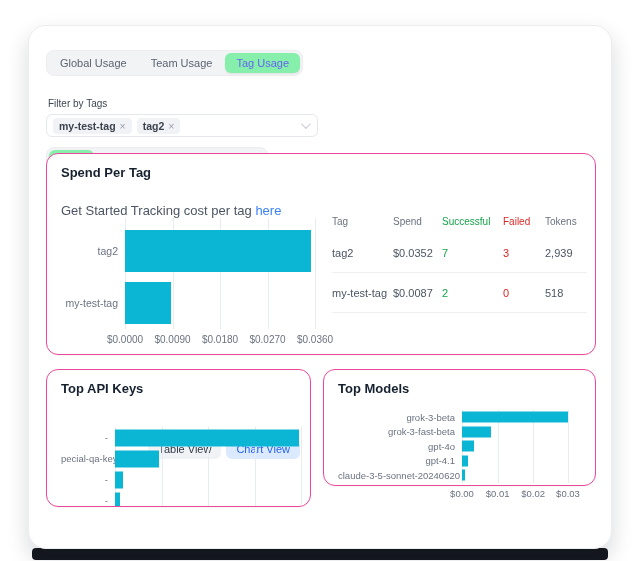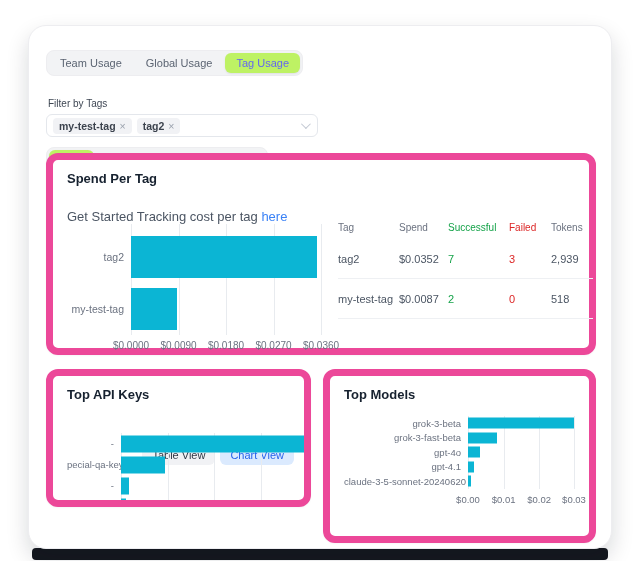--- a/index.html
+++ b/index.html
@@ -13,45 +13,45 @@
   .window { position:absolute; left:28px; top:25px; width:584px; height:524px;
             background:#fff; border:1px solid #ededf0; border-radius:18px;
             box-shadow:0 10px 22px rgba(15,18,30,0.16); z-index:1; }
 
   
   .pill-tabs { position:absolute; display:inline-flex; align-items:center;
                background:#f2f3f5; border:1px solid #ededf0; border-radius:8px;
                padding:2px; gap:2px; }
   .pill-tab { font-size:11px; color:#5b6472; padding:4px 11px; border-radius:6px;
               white-space:nowrap; cursor:pointer; }
-  .pill-tab.active { background:#bef264; color:#6366f1; font-weight:500;
+  .pill-tab.active { background:#86efac; color:#6366f1; font-weight:500;
                      box-shadow:0 1px 2px rgba(0,0,0,0.08); }
 
   .filter-label { position:absolute; left:19px; top:72px; font-size:10px; color:#3f4754; }
 
   .tag-select { position:absolute; left:17px; top:88px; width:272px; height:23px;
                 border:1px solid #e4e7ec; border-radius:6px; background:#fff;
                 display:flex; align-items:center; padding:0 9px 0 6px; gap:5px; }
   .chip { display:inline-flex; align-items:center; gap:4px; background:#f1f2f5;
           border-radius:4px; padding:2px 6px; font-size:10.5px; font-weight:600;
           color:#3c434e; white-space:nowrap; }
   .chip .x { color:#9aa1ad; font-weight:400; font-size:10.5px; cursor:pointer; }
   .chev { margin-left:auto; width:7px; height:7px; border-right:1.5px solid #c2c8d2;
           border-bottom:1.5px solid #c2c8d2; transform:rotate(45deg) translateY(-2px); }
 
-  .card { position:absolute; background:#fff; border:7px solid #ec4899;
+  .card { position:absolute; background:#fff; border:1px solid #ec4899;
           border-radius:12px; box-shadow:0 1px 2px rgba(16,24,40,0.04); }
   .card-title { position:absolute; left:14px; top:11px; font-size:13px;
                 font-weight:600; color:#16212f; }
   .card-sub { position:absolute; left:14px; top:49px; font-size:13px; color:#4b5563; }
   .card-sub a { color:#3b82f6; text-decoration:none; cursor:pointer; }
 
   #card-spend { left:17px; top:127px; width:550px; height:202px; }
   #card-keys  { left:17px; top:343px; width:265px; height:138px; overflow:hidden; }
-  #card-models{ left:294px; top:343px; width:273px; height:174px; }
+  #card-models{ left:294px; top:343px; width:273px; height:117px; }
 
   
   .hchart { position:absolute; }
   .plotarea { position:relative; }
   .gridlayer { position:absolute; top:0; bottom:0; left:var(--labelw); right:0; }
   .gridline { position:absolute; top:0; bottom:0; width:1px; background:#e8ebef; }
   .hrow { display:flex; align-items:center; height:var(--rowh); position:relative; }
   .hlabel { width:var(--labelw); padding-right:7px; text-align:right;
             font-size:var(--labelfs,10px); color:#6b7280; white-space:nowrap;
             overflow:hidden; }
@@ -88,22 +88,22 @@
 </style>
 </head>
 <body>
 
 <div class="stage">
   <div class="dark-strip"></div>
 
   <div class="window">
 
     <div class="pill-tabs" style="left:17px; top:24px;">
+      <div class="pill-tab">Global Usage</div>
       <div class="pill-tab">Team Usage</div>
-      <div class="pill-tab">Global Usage</div>
       <div class="pill-tab active">Tag Usage</div>
     </div>
 
     <div class="filter-label">Filter by Tags</div>
     <div class="tag-select">
       <span class="chip">
         <span>my-test-tag</span>
         <span class="x">×</span>
       </span>
       <span class="chip">

